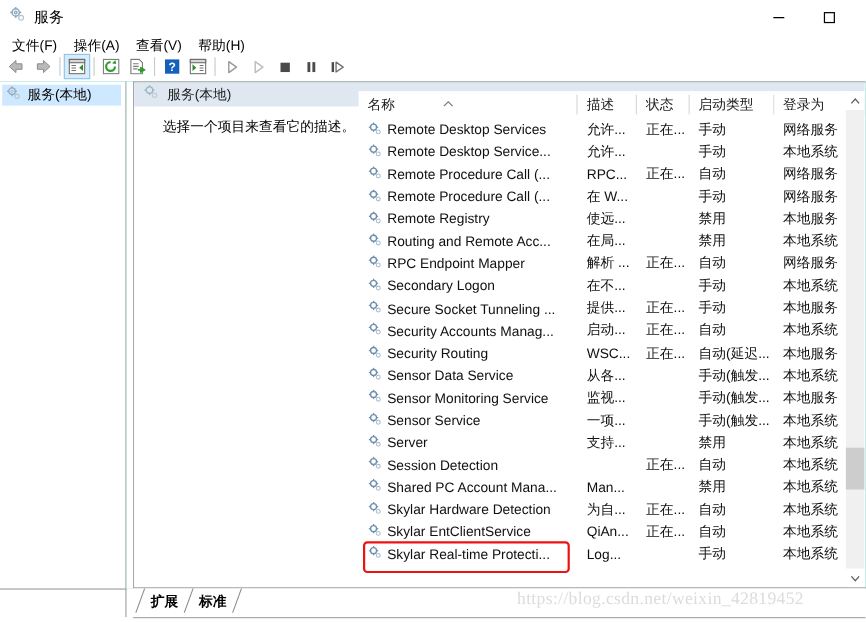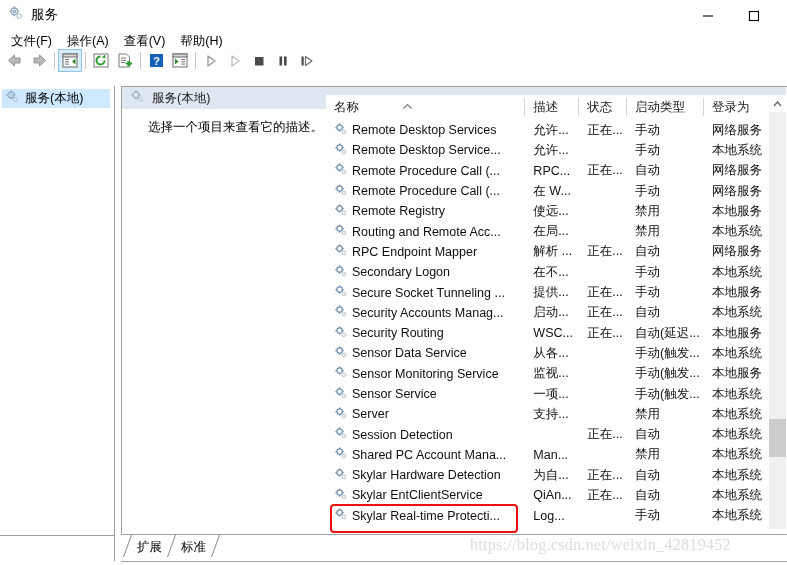--- a/index.html
+++ b/index.html
@@ -24,21 +24,21 @@
   .menuitem{font-size:12.5px;color:#000;padding:1px 8px 1px 7px;line-height:16px;white-space:nowrap;}
 
   
   .toolbar{position:absolute;left:0;top:48px;width:787px;height:25px;background:#fff;display:flex;align-items:center;}
   .tb{width:24px;height:23px;display:flex;align-items:center;justify-content:center;box-sizing:border-box;}
   .tb.sel{background:#d9ecfb;border:1px solid #8ec5e8;}
   .tbsep{width:1px;height:17px;background:#c8c8c8;margin:0 3px;}
   .toolbar .pad{width:3px;}
 
   
-  .content{position:absolute;left:0;top:86px;width:787px;height:461px;background:#14b8a6;}
+  .content{position:absolute;left:0;top:74px;width:787px;height:461px;background:#14b8a6;}
   .leftpane{position:absolute;left:0;top:0;width:115px;height:461px;background:#fff;border-right:1px solid #a0a0a0;box-sizing:border-box;}
   .tree-node{position:absolute;left:2px;top:3px;width:108px;height:19px;background:#cde8ff;display:flex;align-items:center;gap:5px;padding-left:3px;box-sizing:border-box;}
   .tree-label{font-size:12.5px;color:#000;}
 
   .splitter{position:absolute;left:115px;top:0;width:6px;height:461px;background:#fff;}
 
   .rightpane{position:absolute;left:121px;top:0;width:666px;height:461px;background:#fff;border:1px solid #a0a0a0;border-right:0;border-top:1px solid #a0a0a0;box-sizing:border-box;}
 
   
   .rp-header{position:absolute;left:0;top:0;width:664px;height:22px;background:#dfe8f0;display:flex;align-items:center;padding-left:8px;box-sizing:border-box;gap:7px;}
@@ -78,21 +78,21 @@
   .vs-track{position:absolute;left:0;top:17px;width:17px;bottom:17px;background:#f0f0f0;}
   .vs-thumb{position:absolute;left:0;top:324px;width:17px;height:38px;background:#cdcdcd;}
   .vs-arrow{position:absolute;left:0;width:17px;height:17px;background:#fff;display:flex;align-items:center;justify-content:center;}
   .vs-up{top:0;}
   .vs-dn{bottom:0;}
 
   
   .bottom{position:absolute;left:0;top:535px;width:787px;height:30px;background:#fff;}
   .bottom .lbox{position:absolute;left:0;top:0;width:115px;height:26px;border-right:1px solid #9e9e9e;border-top:1px solid #9e9e9e;box-sizing:border-box;background:#fff;}
   .tabstrip{position:absolute;left:121px;top:0;width:666px;height:27px;background:#fff;border-bottom:1px solid #a0a0a0;box-sizing:border-box;}
-  .tab{position:absolute;top:3px;height:19px;font-size:12.5px;color:#000;display:flex;align-items:center;}
+  .tab{position:absolute;top:3px;height:19px;font-size:12.5px;color:#000;display:flex;align-items:center;font-weight:bold;}
   .tab .lbl{padding:0 4px;}
   .tabline{position:absolute;top:0;width:1px;height:22px;background:#8a8a8a;}
 
   
   .watermark{position:absolute;left:470px;top:536px;font-size:16px;color:#dcdcdc;letter-spacing:.3px;white-space:nowrap;z-index:30;font-family:Liberation Serif, serif;}
 
   
   .framebottom{position:absolute;left:121px;top:534px;width:666px;height:1px;background:#a0a0a0;}
 </style>
 </head>

